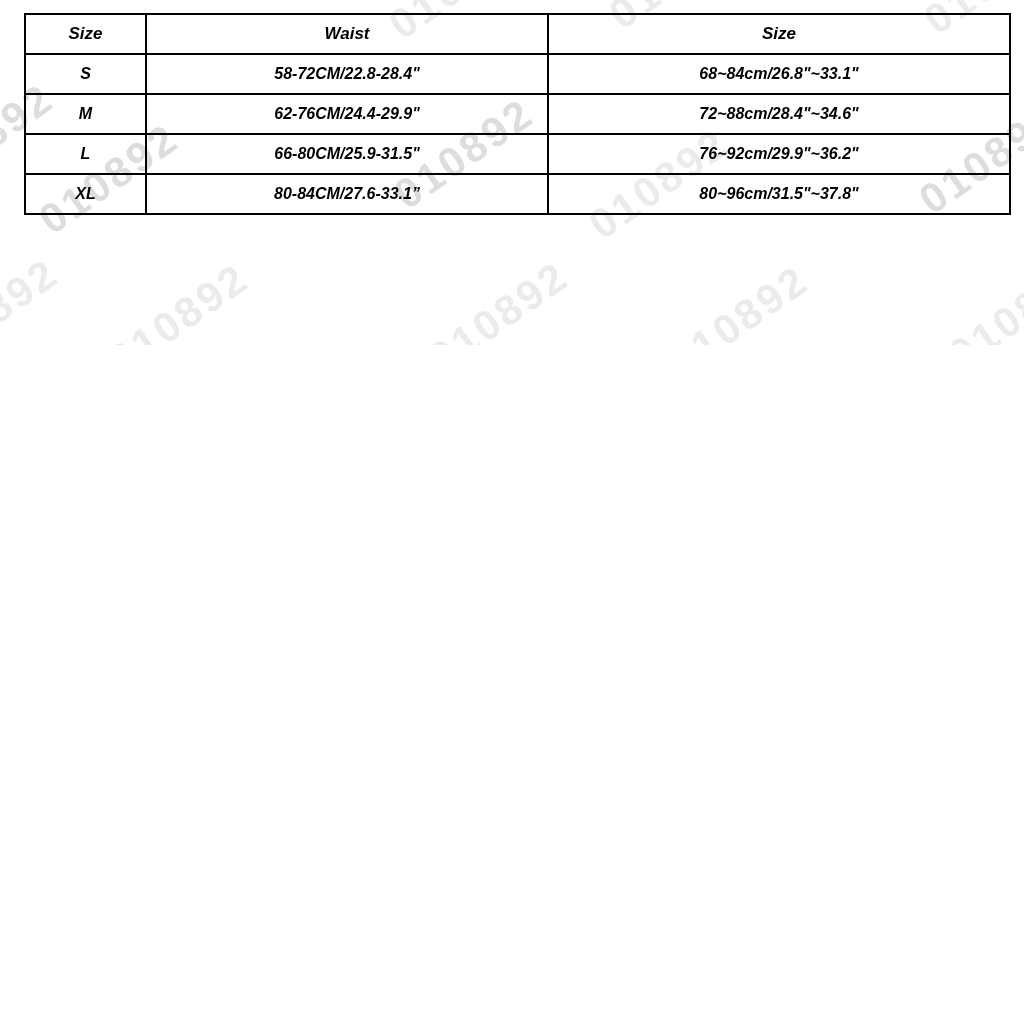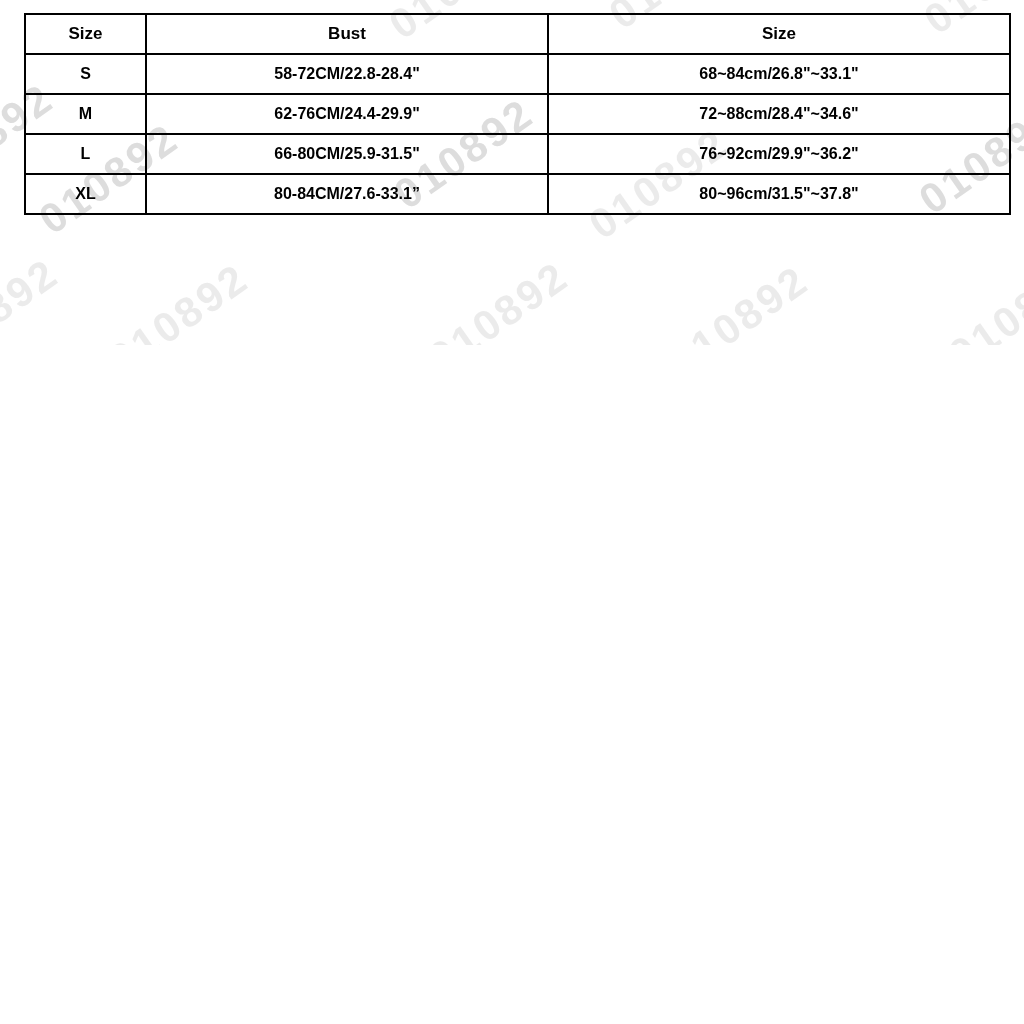--- a/index.html
+++ b/index.html
@@ -48,20 +48,21 @@
   .wm.faint { opacity: 0.35; }
   .size-table {
     position: absolute;
     left: 24px;
     top: 13px;
     z-index: 2;
     border-collapse: collapse;
     table-layout: fixed;
     width: 985px;
     background: transparent;
+    font-style: italic;
   }
   .size-table col.c1 { width: 121px; }
   .size-table col.c2 { width: 402px; }
   .size-table col.c3 { width: 462px; }
   .size-table tr { height: 40px; }
   .size-table th, .size-table td {
     border: 2px solid #000000;
     text-align: center;
     vertical-align: middle;
     font-weight: bold;
@@ -96,21 +97,21 @@
 
     <table class="size-table">
       <colgroup>
         <col class="c1">
           <col class="c2">
           <col class="c3">
       </colgroup>
       <thead>
         <tr>
           <th>Size</th>
-          <th>Bust</th>
+          <th>Waist</th>
           <th>Size</th>
         </tr>
       </thead>
       <tbody>
           <tr>
             <td>S</td>
             <td>58-72CM/22.8-28.4"</td>
             <td>68~84cm/26.8"~33.1"</td>
           </tr>
           <tr>

